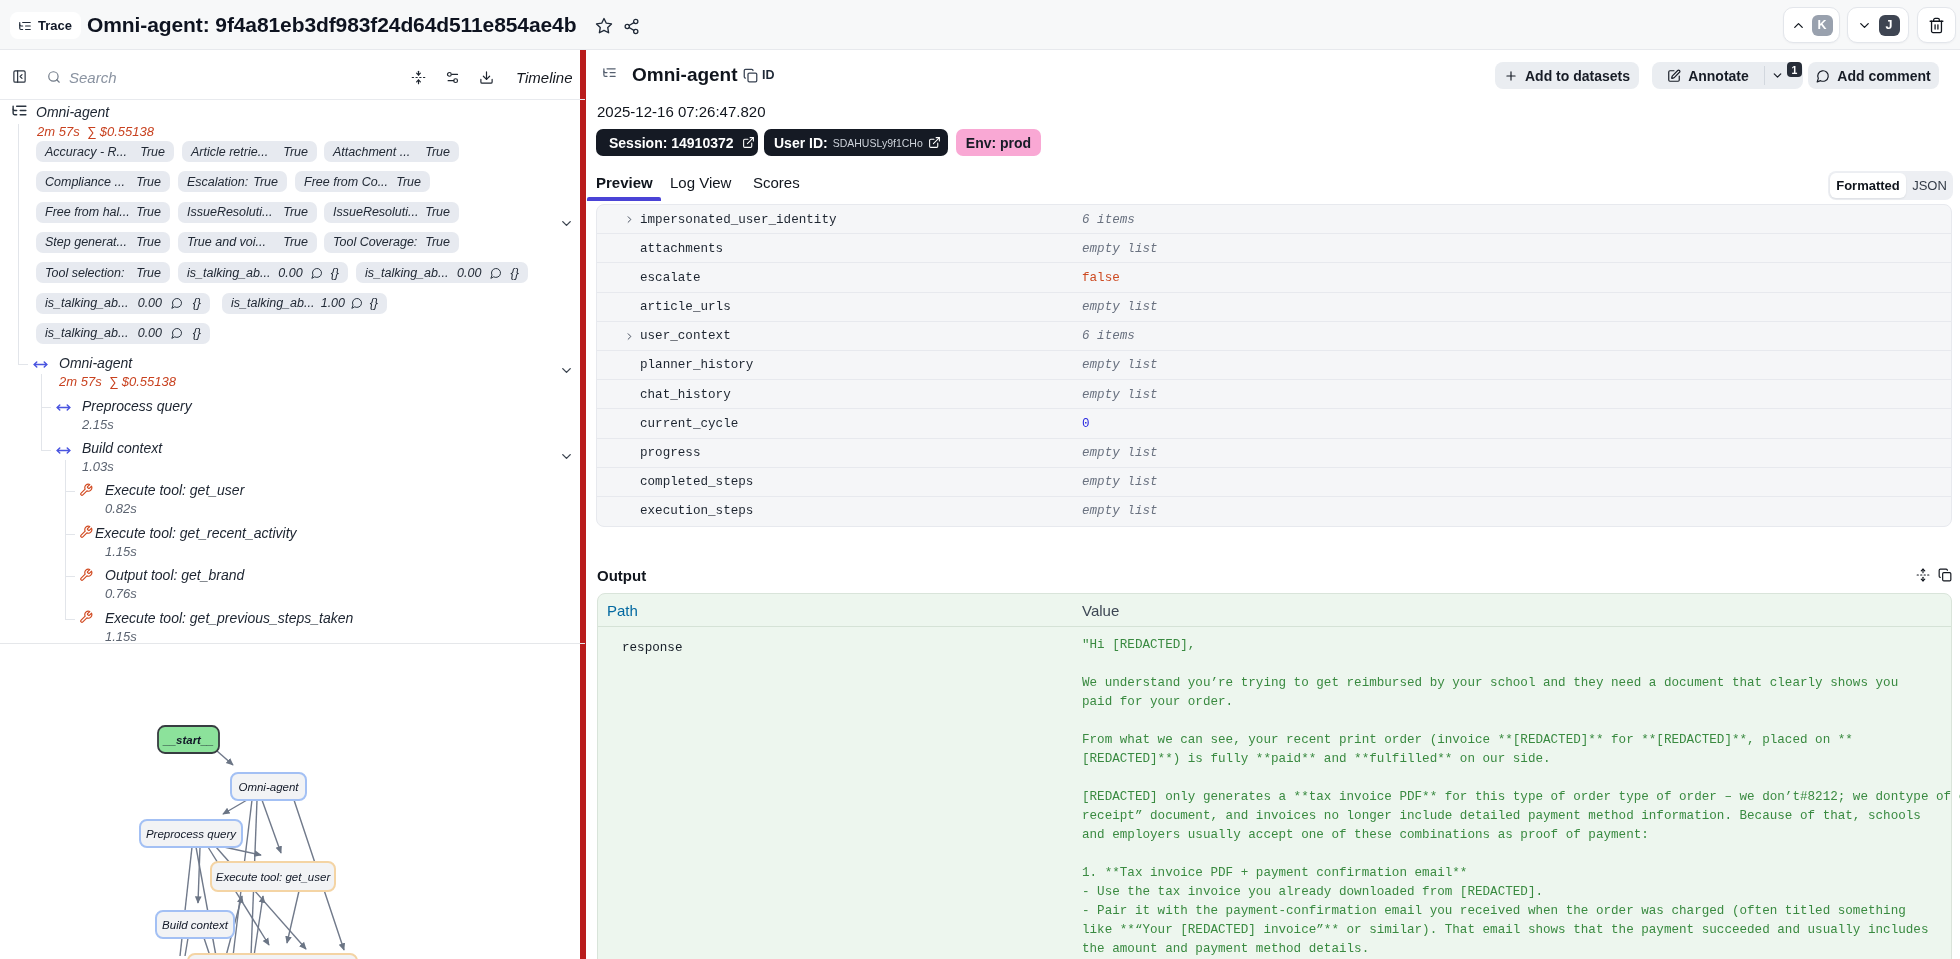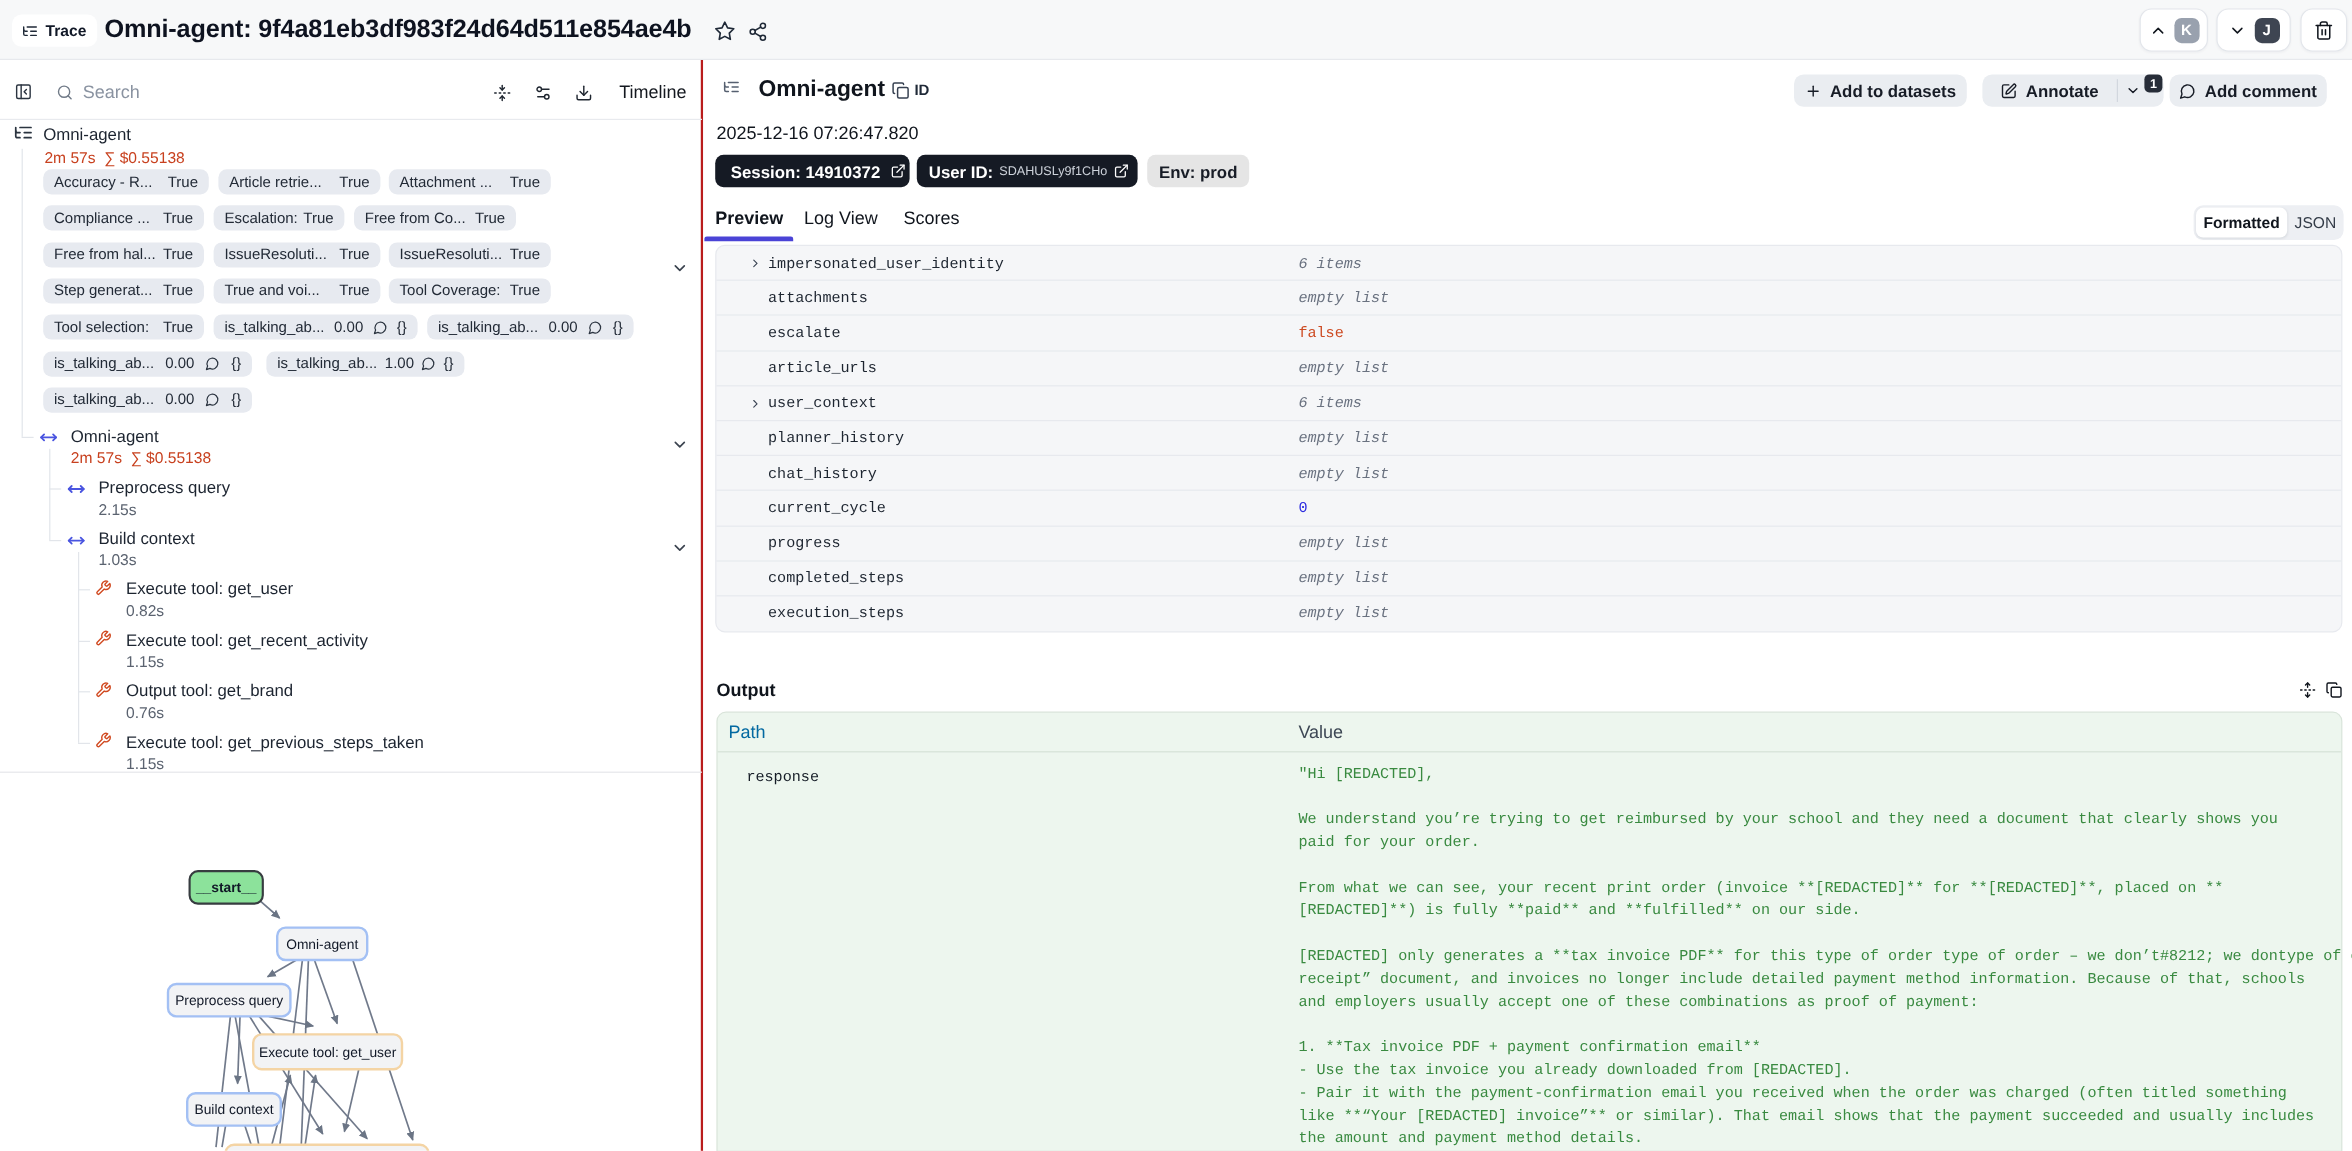--- a/index.html
+++ b/index.html
@@ -11,21 +11,21 @@
   
   #topbar { position:absolute; left:0; top:0; width:1960px; height:50px; background:#f7f8f9; border-bottom:1px solid #e7e9ed; }
   #tracepill { position:absolute; left:10px; top:12px; height:27px; background:#fff; border-radius:8px;
      display:flex; align-items:center; padding:0 9px 0 8px; gap:6px; color:#111827; font-size:13px; font-weight:700; }
   #pagetitle { position:absolute; left:87px; top:13px; font-size:21px; font-weight:700; color:#0e1320; letter-spacing:-0.1px; }
   .topbtn { position:absolute; top:7px; height:36px; background:#fff; border:1px solid #e3e6eb; border-radius:10px;
      display:flex; align-items:center; justify-content:center; box-shadow:0 1px 2px rgba(16,24,40,.04); }
   .avatar { width:21px; height:21px; border-radius:6px; color:#fff; font-size:12.5px; font-weight:700;
      display:flex; align-items:center; justify-content:center; }
   
-  #left { position:absolute; left:0; top:50px; width:586px; height:909px; background:#fff; border-right:2px solid #b91c1c; }
+  #left { position:absolute; left:0; top:50px; width:586px; height:909px; background:#fff; border-right:6px solid #b91c1c;font-style:italic; }
   #searchrow { position:absolute; left:0; top:0; width:585px; height:50px; border-bottom:1px solid #e8eaee; }
   .treename { position:absolute; font-size:14px; color:#1c2430; }
   .treedur { position:absolute; font-size:13px; color:#5b6370; }
   .treered { position:absolute; font-size:13px; color:#c8411f; }
   .guide { position:absolute; background:#e2e5ea; }
   .pill { position:absolute; height:21px; background:#e7eaf0; border-radius:7px; display:flex; align-items:center;
      justify-content:space-between; padding:0 9px; font-size:12.5px; color:#222a36; white-space:nowrap; overflow:hidden; }
   .pill .lbl { margin-right:0; }
   .pill .gap { margin-left:0; }
   
@@ -213,21 +213,21 @@
       </svg>
 
     <svg class="abs ic" style="left:79px; top:433px; color:#d14a21; stroke-width:2" width="14" height="14" viewBox="0 0 24 24">
         <path d="M14.7 6.3a1 1 0 0 0 0 1.4l1.6 1.6a1 1 0 0 0 1.4 0l3.77-3.77a6 6 0 0 1-7.94 7.94l-6.91 6.91a2.12 2.12 0 0 1-3-3l6.91-6.91a6 6 0 0 1 7.94-7.94l-3.76 3.76z"></path>
       </svg>
     <div class="treename" style="left:105px; top:432.4px;">Execute tool: get_user</div>
     <div class="treedur" style="left:105px; top:451.4px;">0.82s</div>
     <svg class="abs ic" style="left:79px; top:475px; color:#d14a21; stroke-width:2" width="14" height="14" viewBox="0 0 24 24">
         <path d="M14.7 6.3a1 1 0 0 0 0 1.4l1.6 1.6a1 1 0 0 0 1.4 0l3.77-3.77a6 6 0 0 1-7.94 7.94l-6.91 6.91a2.12 2.12 0 0 1-3-3l6.91-6.91a6 6 0 0 1 7.94-7.94l-3.76 3.76z"></path>
       </svg>
-    <div class="treename" style="left:105px; top:474.9px;">Execute tool: get_recent_activity</div>
+    <div class="treename" style="left:95px; top:474.9px;">Execute tool: get_recent_activity</div>
     <div class="treedur" style="left:105px; top:493.9px;">1.15s</div>
     <svg class="abs ic" style="left:79px; top:518px; color:#d14a21; stroke-width:2" width="14" height="14" viewBox="0 0 24 24">
         <path d="M14.7 6.3a1 1 0 0 0 0 1.4l1.6 1.6a1 1 0 0 0 1.4 0l3.77-3.77a6 6 0 0 1-7.94 7.94l-6.91 6.91a2.12 2.12 0 0 1-3-3l6.91-6.91a6 6 0 0 1 7.94-7.94l-3.76 3.76z"></path>
       </svg>
     <div class="treename" style="left:105px; top:517.4px;">Output tool: get_brand</div>
     <div class="treedur" style="left:105px; top:536.4px;">0.76s</div>
     <svg class="abs ic" style="left:79px; top:560px; color:#d14a21; stroke-width:2" width="14" height="14" viewBox="0 0 24 24">
         <path d="M14.7 6.3a1 1 0 0 0 0 1.4l1.6 1.6a1 1 0 0 0 1.4 0l3.77-3.77a6 6 0 0 1-7.94 7.94l-6.91 6.91a2.12 2.12 0 0 1-3-3l6.91-6.91a6 6 0 0 1 7.94-7.94l-3.76 3.76z"></path>
       </svg>
     <div class="treename" style="left:105px; top:559.9px;">Execute tool: get_previous_steps_taken</div>
@@ -331,21 +331,21 @@
       </svg>
   </div>
   <div class="badge-dark" style="left:178px; width:184px; padding-left:10px; gap:5px;">User ID:
     <span style="font-size:10.5px; font-weight:400; color:#cdd2da;">SDAHUSLy9f1CHo</span>
     <svg class="ic" style="stroke-width:2" width="13" height="13" viewBox="0 0 24 24">
         <path d="M15 3h6v6"></path>
         <path d="M10 14 21 3"></path>
         <path d="M18 13v6a2 2 0 0 1-2 2H5a2 2 0 0 1-2-2V8a2 2 0 0 1 2-2h6"></path>
       </svg>
   </div>
-  <div class="abs" style="left:370px; top:79px; width:85px; height:27px; background:#e5e5e5; border-radius:7px; display:flex; align-items:center; justify-content:center; font-size:14px; font-weight:700; color:#171c26;">Env: prod</div>
+  <div class="abs" style="left:370px; top:79px; width:85px; height:27px; background:#f9a8d4; border-radius:7px; display:flex; align-items:center; justify-content:center; font-size:14px; font-weight:700; color:#171c26;">Env: prod</div>
 
   <div class="tab" style="left:10px; top:124px; font-weight:700;">Preview</div>
   <div class="tab" style="left:84px; top:124px;">Log View</div>
   <div class="tab" style="left:167px; top:124px;">Scores</div>
   <div class="abs" style="left:1px; top:147px; width:74px; height:4px; background:#4a43d6; border-radius:2px 2px 0 0;"></div>
   <div class="abs" style="left:1242px; top:121px; width:125px; height:29px; background:#edeff3; border-radius:8px;">
     <div class="abs" style="left:2px; top:2px; width:76px; height:25px; background:#fff; border-radius:6px; box-shadow:0 1px 2px rgba(16,24,40,.08); display:flex; align-items:center; justify-content:center; font-size:13px; font-weight:600; color:#10151d;">Formatted</div>
     <div class="abs" style="left:80px; top:2px; width:43px; height:25px; display:flex; align-items:center; justify-content:center; font-size:13px; color:#333b47;">JSON</div>
   </div>
 

